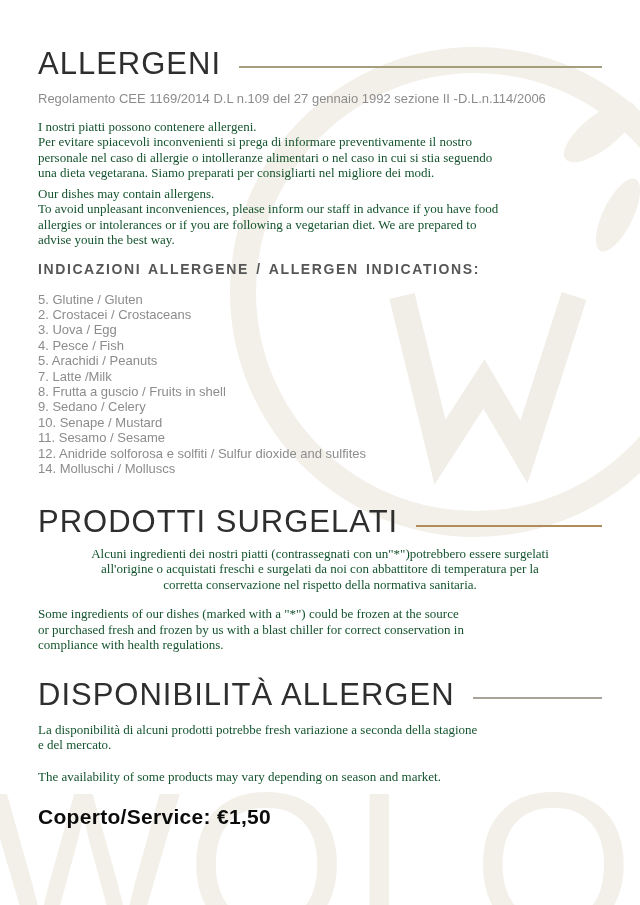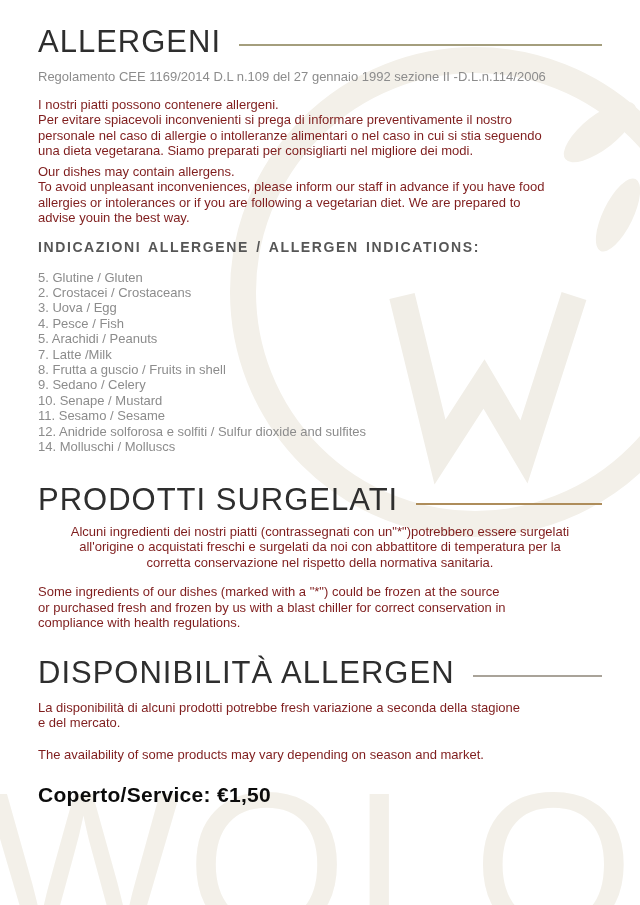--- a/index.html
+++ b/index.html
@@ -27,21 +27,21 @@
     letter-spacing: 6px;
     white-space: nowrap;
     line-height: 1;
     z-index: 0;
     pointer-events: none;
     font-family: "Liberation Sans", sans-serif;
   }
   .content {
     position: relative;
     z-index: 1;
-    padding: 26px 38px 0 38px;
+    padding: 48px 38px 0 38px;
   }
   .heading-row {
     display: flex;
     align-items: center;
   }
   h1 {
     font-size: 31px;
     font-weight: 400;
     color: #2e2e2e;
     letter-spacing: 1px;
@@ -56,23 +56,24 @@
     top: 3px;
   }
   .reg {
     margin-top: 10px;
     font-size: 13px;
     color: #8c8c8c;
     line-height: 15px;
   }
   .body-text {
     font-size: 13px;
-    color: #7f1d1d;
+    color: #14532d;
     line-height: 15.5px;
     white-space: pre-line;
+    font-family: Liberation Serif, serif;
   }
   .mt-it1 { margin-top: 13px; }
   .mt-en1 { margin-top: 5px; }
   h2 {
     margin-top: 13px;
     font-size: 14px;
     font-weight: 700;
     color: #565656;
     letter-spacing: 1.6px;
     word-spacing: 2px;

